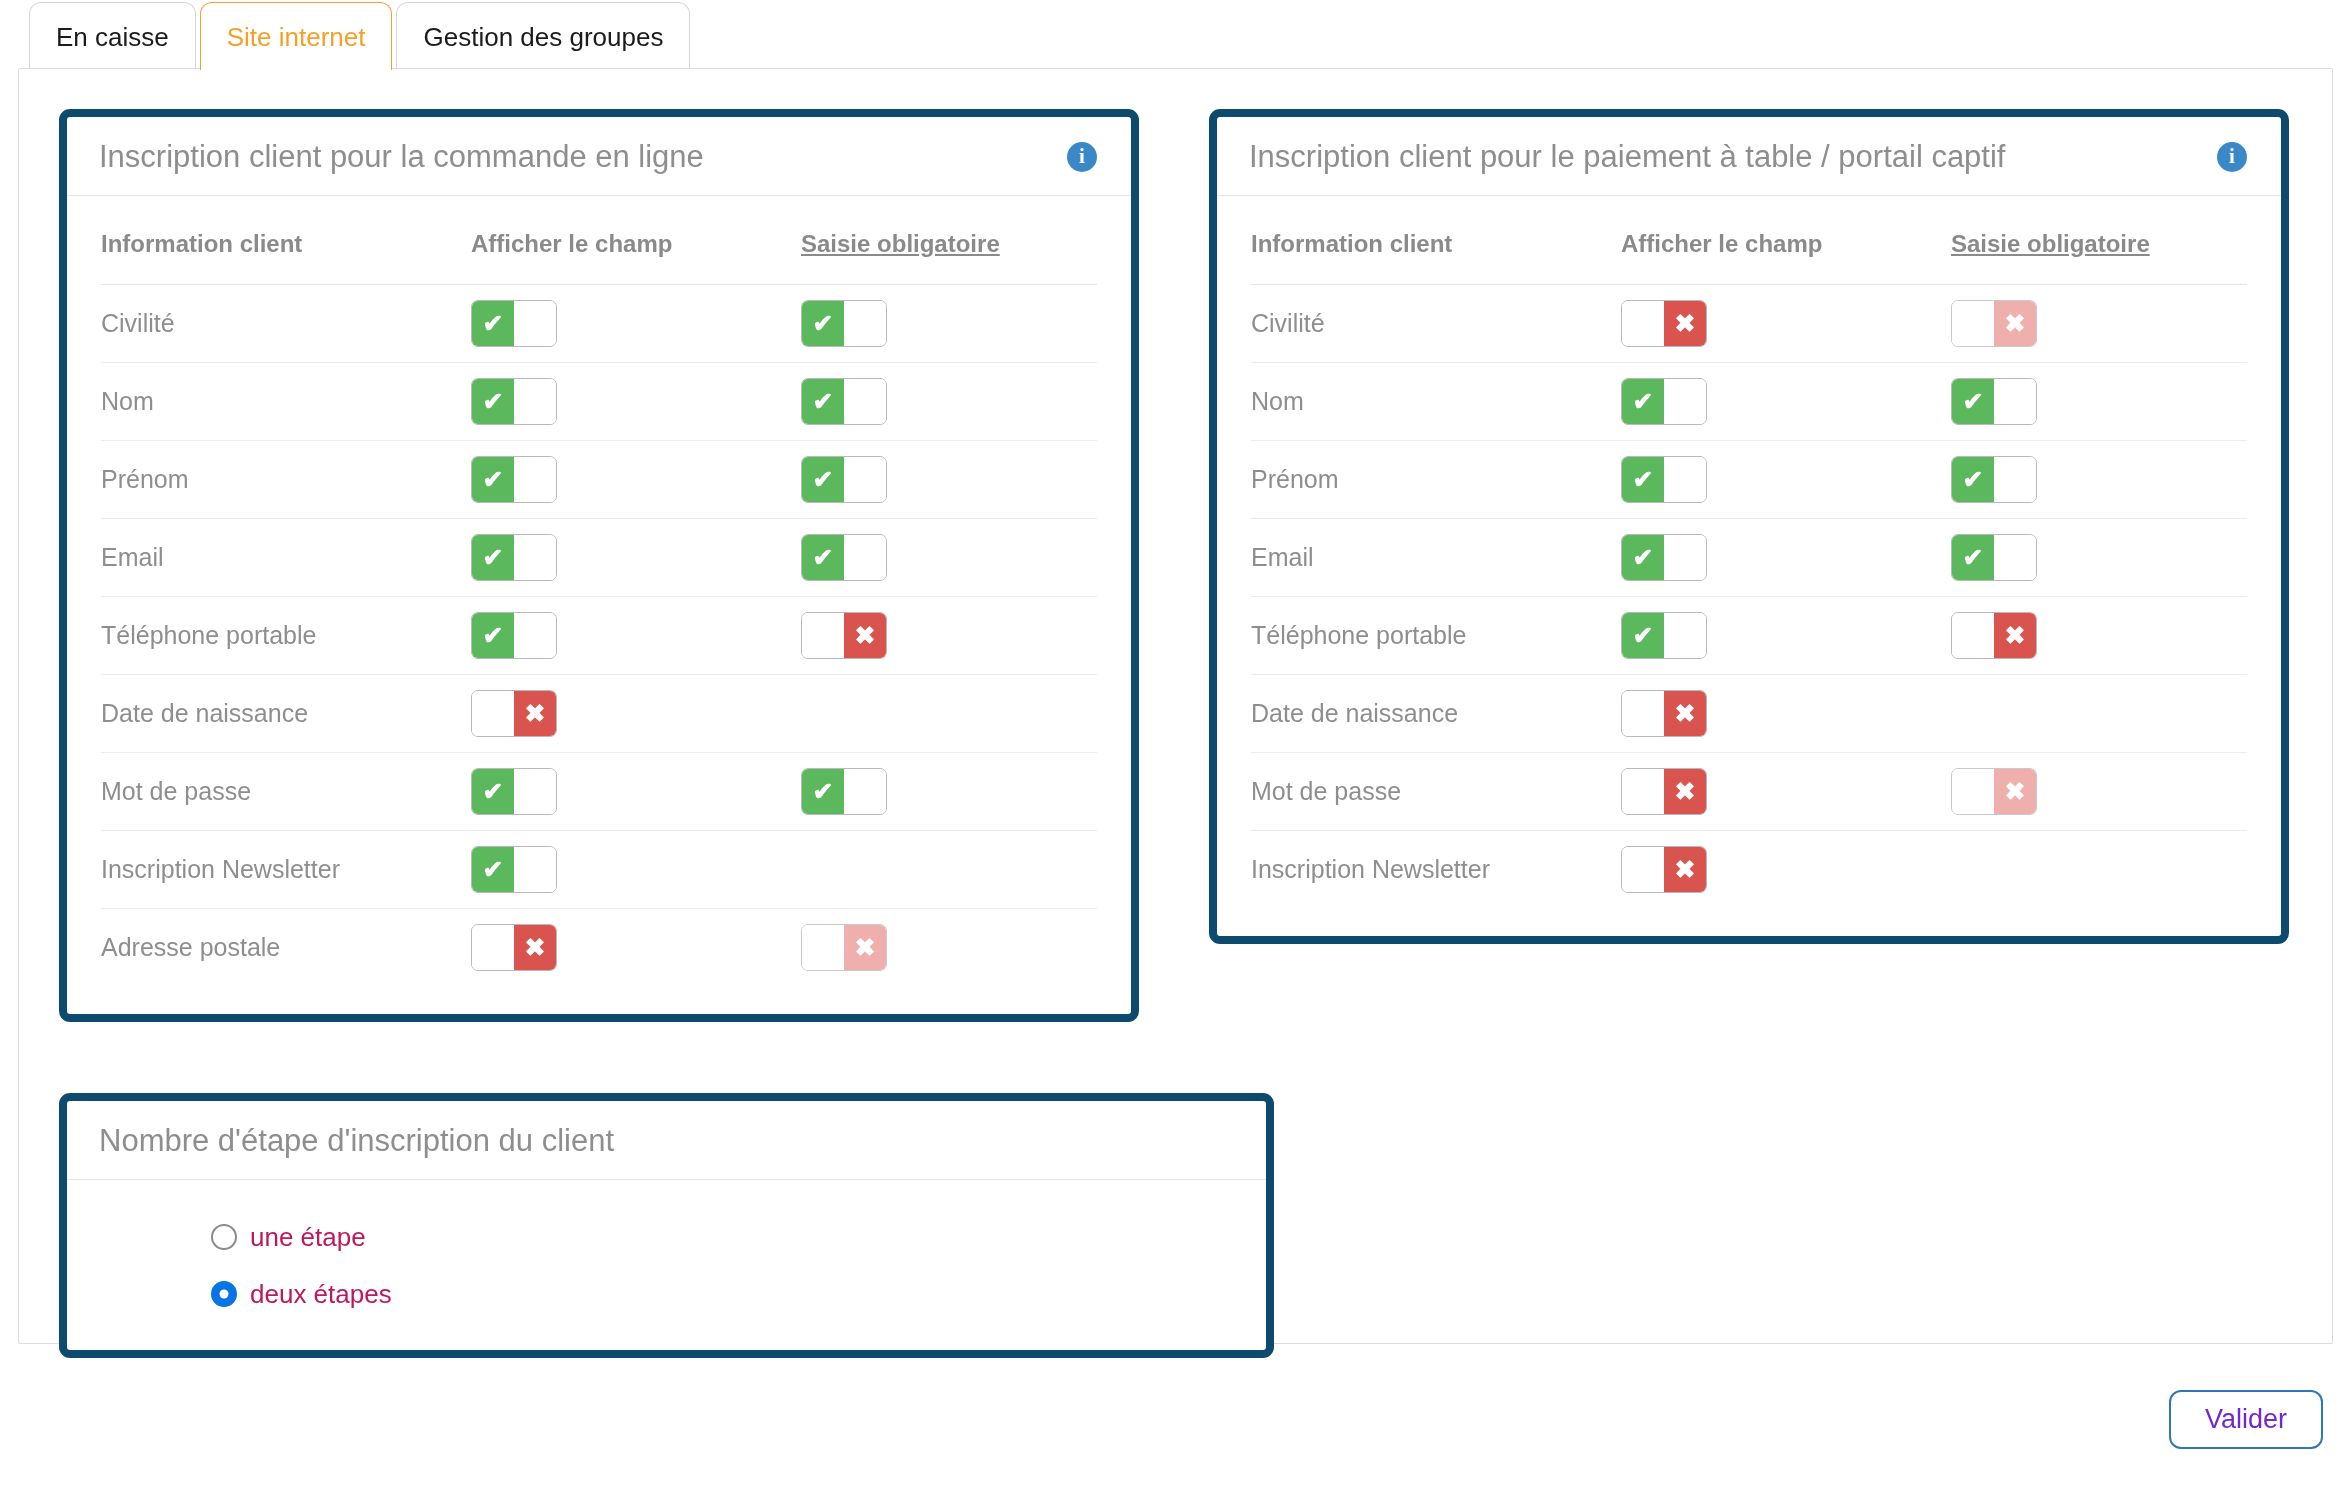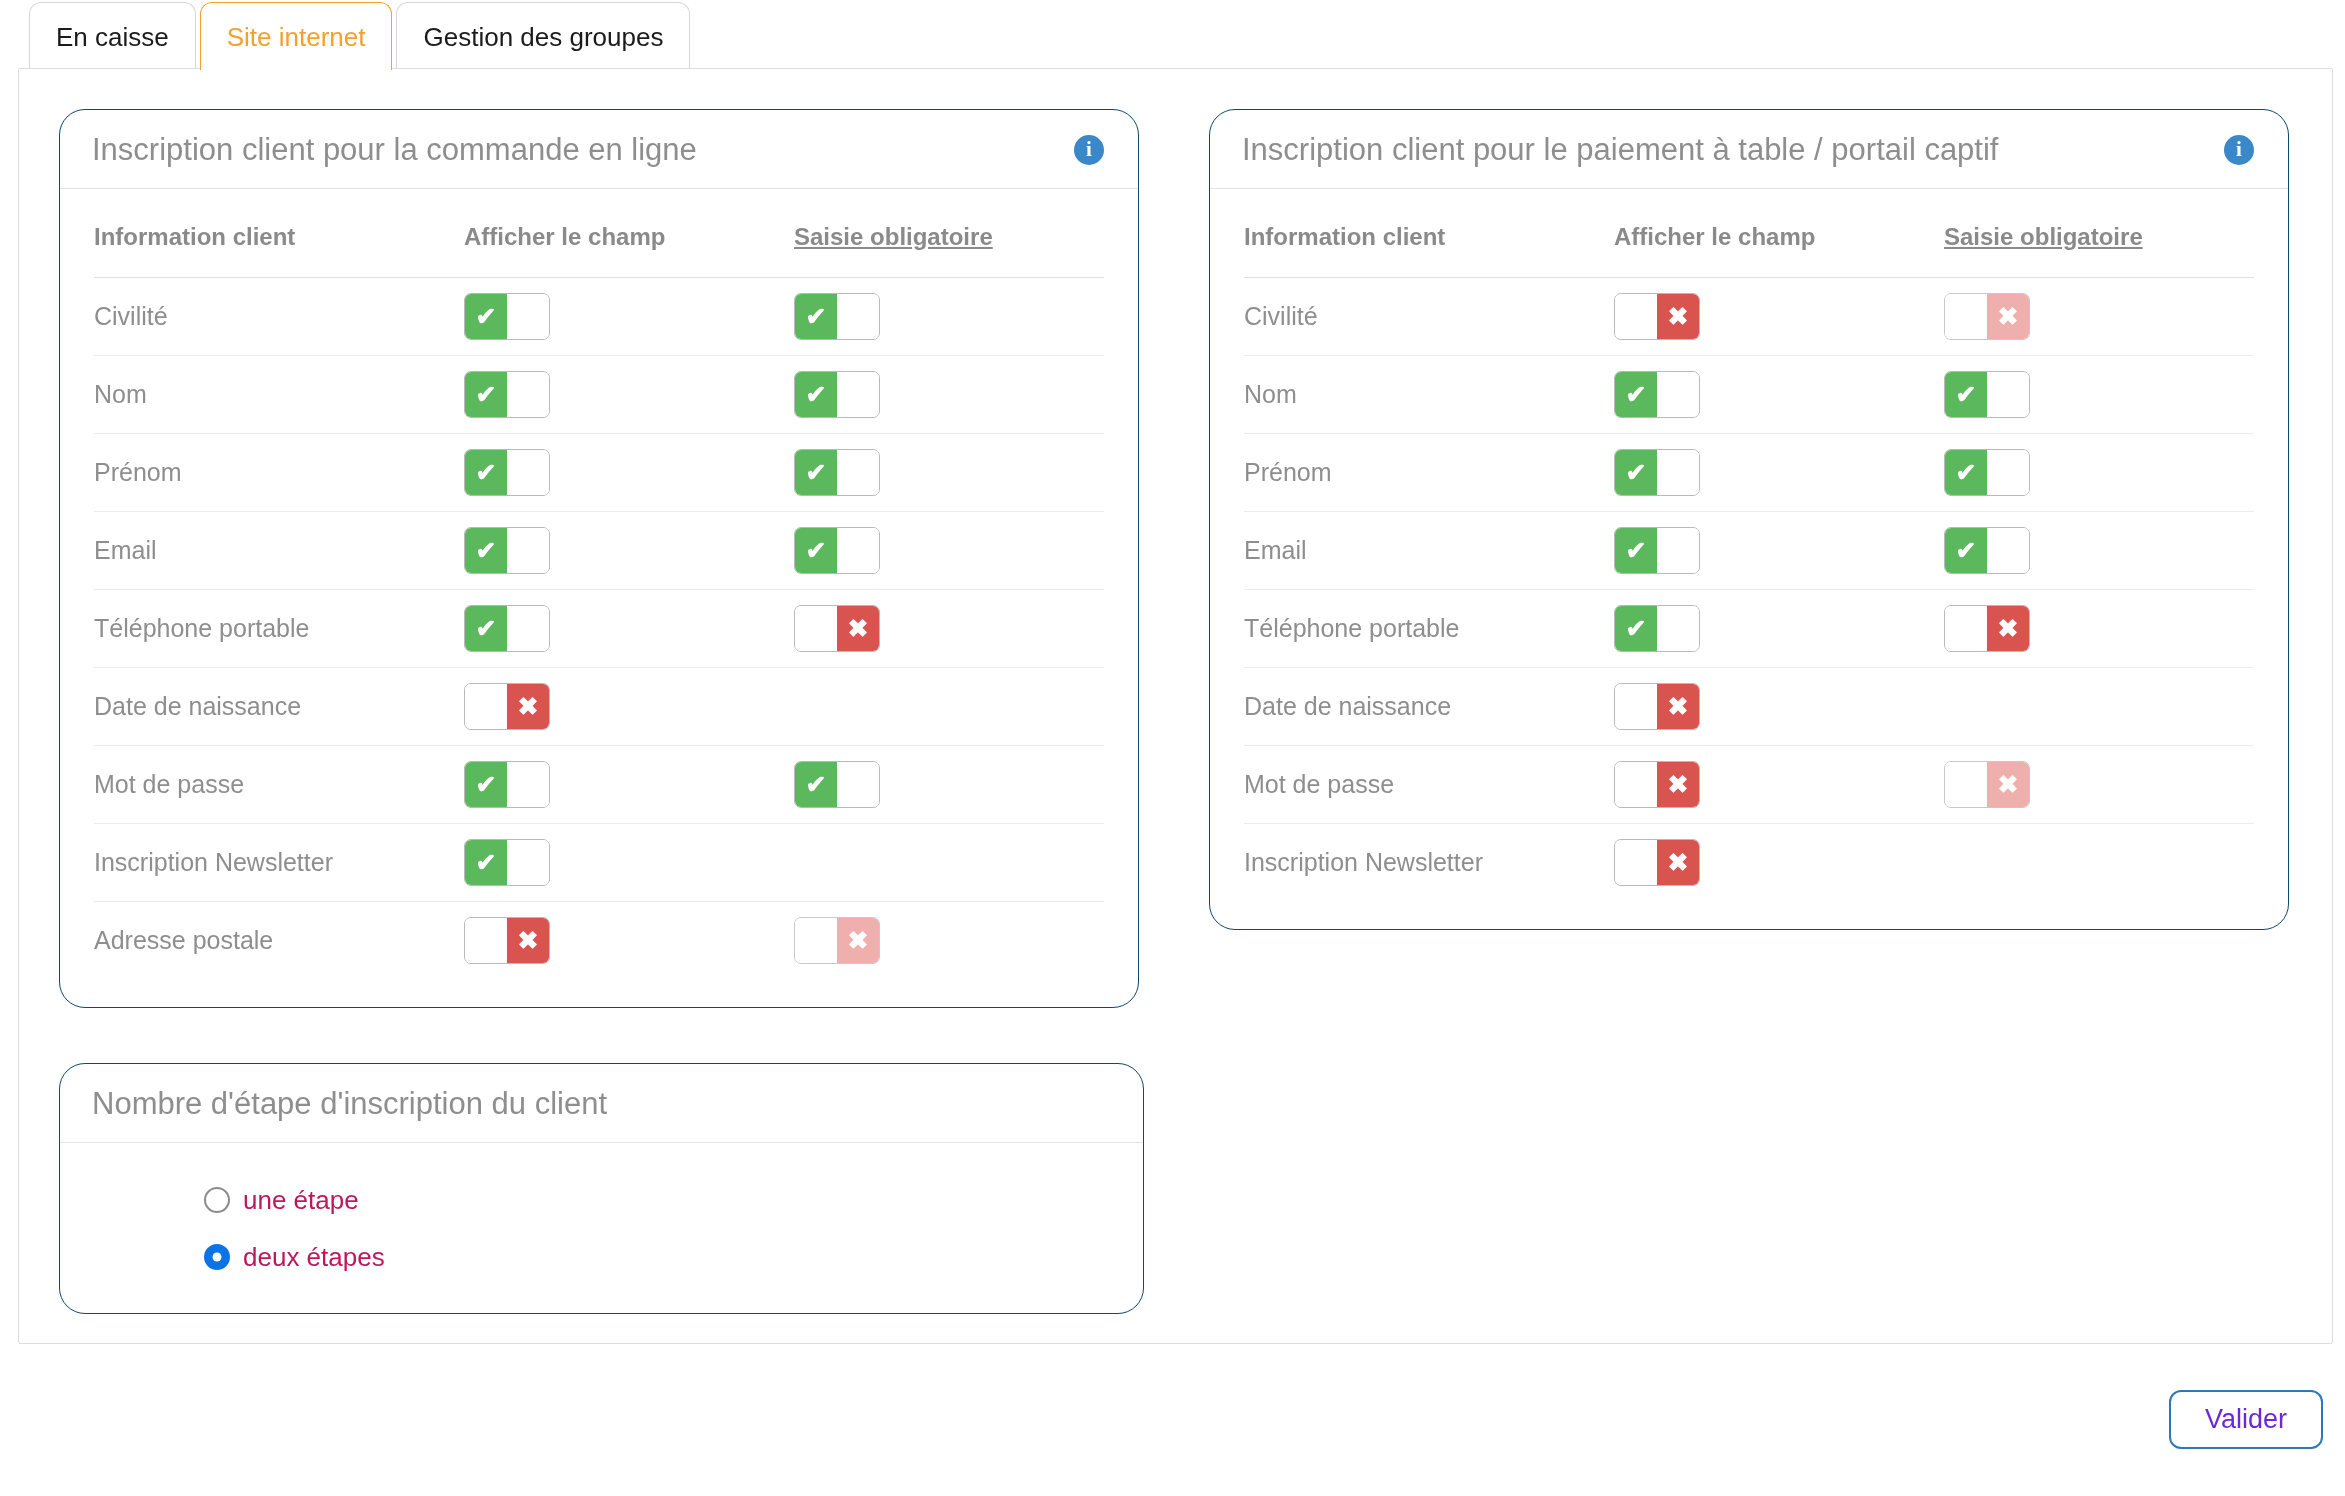--- a/index.html
+++ b/index.html
@@ -57,27 +57,27 @@
     left: 18px; top: 68px;
     width: 2315px; height: 1276px;
     background: #ffffff;
     border: 1.5px solid #dddddd;
     border-radius: 2px;
   }
 
   
   .panel {
     position: absolute;
-    border: 1px solid #0c4a6e;
-    border-radius: 26px;
+    border: 8px solid #0c4a6e;
+    border-radius: 11px;
     background: #ffffff;
   }
   #panel-left   { left: 40px;  top: 40px;  width: 1080px; }
   #panel-right  { left: 1190px; top: 40px;  width: 1080px; }
-  #panel-steps  { left: 40px;  top: 994px; width: 1085px; }
+  #panel-steps  { left: 40px;  top: 1024px; width: 1215px; }
 
   .panel-header {
     display: flex;
     align-items: center;
     justify-content: space-between;
     padding: 22px 34px 20px 32px;
     border-bottom: 1.5px solid #e4e4e4;
   }
   .panel-title {
     font-size: 31px;

